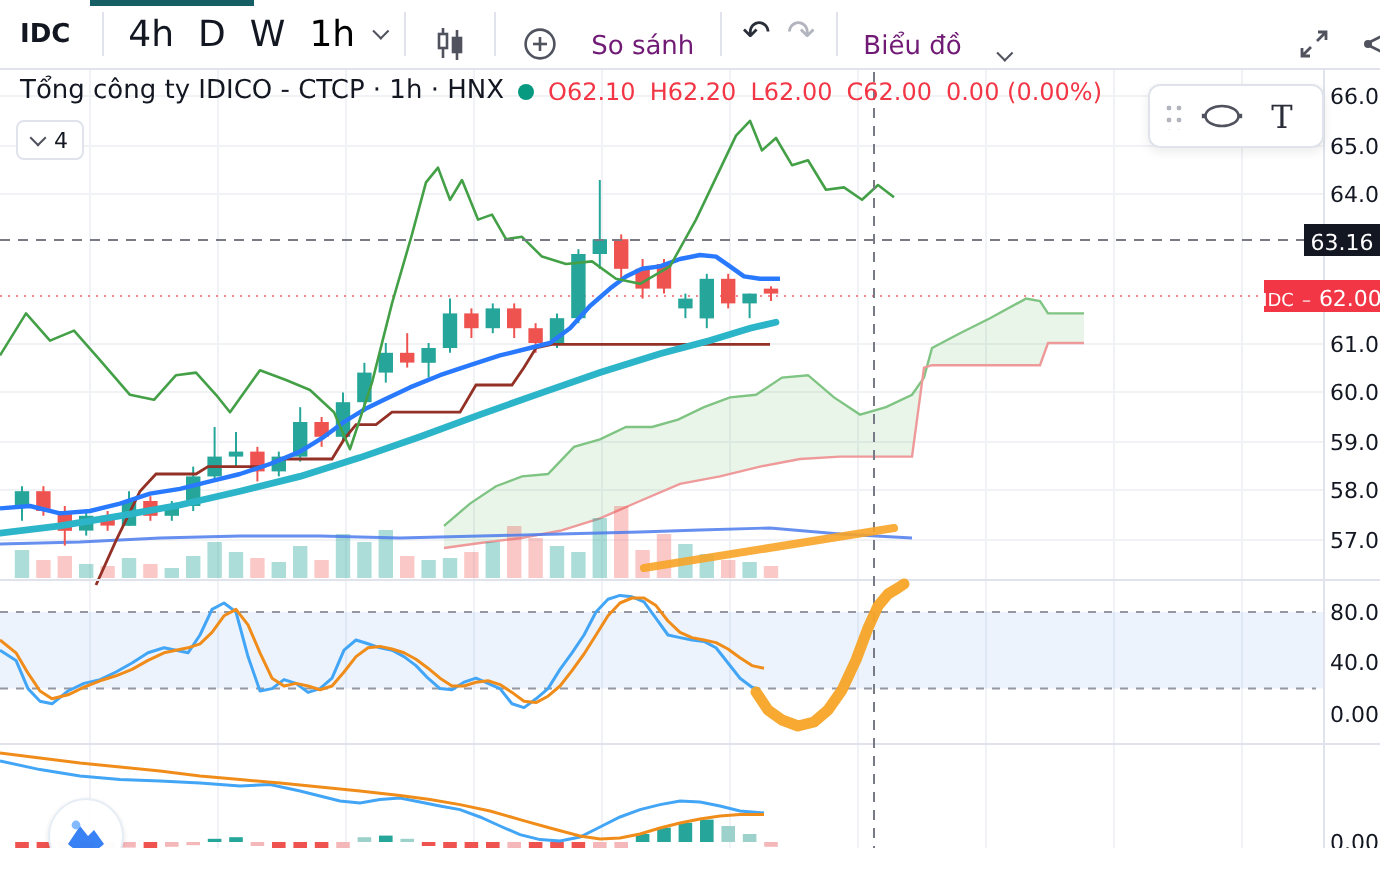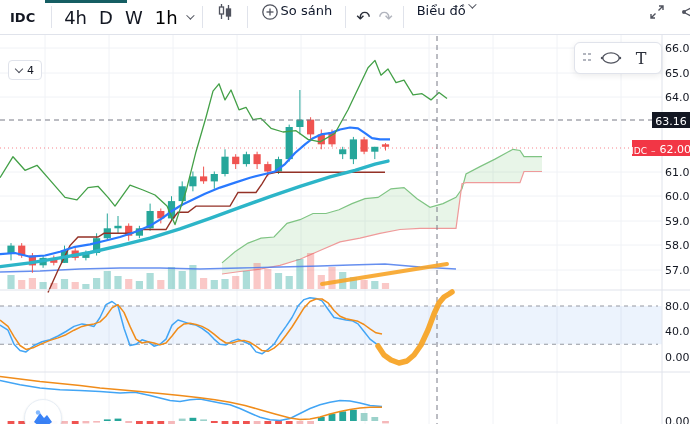--- a/index.html
+++ b/index.html
@@ -3,22 +3,22 @@
 <meta charset="utf-8">
 <style>
   html,body{margin:0;padding:0;background:#fff;}
   #app{position:relative;width:690px;height:424px;overflow:hidden;
        font-family:"DejaVu Sans","Liberation Sans",sans-serif;color:#131722;background:#fff;}
   
   .toolbar{position:absolute;left:0;top:0;width:690px;height:34px;background:#fff;
            border-bottom:1px solid #e0e3eb;display:flex;align-items:center;z-index:30;}
   .strip{position:absolute;left:45px;top:0;width:82px;height:3px;background:#155e63;}
   .tb-sep{width:1px;height:22px;background:#e0e3eb;margin:0 6px;flex:0 0 auto;}
-  .tb-btn{display:flex;align-items:flex-start;gap:2px;padding:0 7px;height:28px;border-radius:4px;
-          font-size:13px;color:#0f172a;cursor:default;white-space:nowrap;flex:0 0 auto;}
+  .tb-btn{display:flex;align-items:flex-end;gap:17px;padding:0 7px;height:28px;border-radius:4px;
+          font-size:13px;color:#701a75;cursor:default;white-space:nowrap;flex:0 0 auto;}
   .sym{font-weight:bold;font-size:13px;padding:0 10px 0 10px;}
   .tf{padding:0 6px;font-size:18px;color:#131722;}
   .tf.active{color:#000000;}
   .chev{width:7px;height:7px;border-right:1.6px solid #50535e;border-bottom:1.6px solid #50535e;
         transform:rotate(45deg) translateY(-2px);display:inline-block;}
   .chev.sm{width:5px;height:5px;}
   .undo{font-size:17px;color:#2a2e39;padding:0 4px;}
   .redo{font-size:17px;color:#b2b5be;padding:0 4px;}
   .tb-right{margin-left:auto;display:flex;align-items:center;}
   .icon16{width:18px;height:18px;display:inline-block;}
@@ -295,20 +295,31 @@
         <svg class="icon16" viewBox="0 0 18 18" fill="#50535e">
           <circle cx="4" cy="9" r="2"></circle>
             <circle cx="13" cy="3.5" r="2"></circle>
             <circle cx="13" cy="14.5" r="2"></circle>
           <path d="M5 8l7-3.5M5 10l7 3.5" stroke="#50535e" stroke-width="1.3" fill="none"></path>
         </svg>
       </span>
     </span>
   </div>
 
+  <div class="legend">
+    <span>Tổng công ty IDICO - CTCP · 1h · HNX</span>
+    <span class="dot"></span>
+    <span class="ohlc">
+      <span>O62.10</span>
+      <span>H62.20</span>
+      <span>L62.00</span>
+      <span>C62.00</span>
+      <span>0.00 (0.00%)</span>
+    </span>
+  </div>
   <div class="collapse-btn">
     <span class="chev sm" style="transform:rotate(45deg);margin-top:-3px;"></span>
     <span>4</span>
   </div>
 
   <div class="float-tb">
     <span class="drag-dots"></span>
     <span class="ftool">
       <svg width="22" height="16" viewBox="0 0 24 16">
         <ellipse cx="12" cy="8" rx="9" ry="5.5" fill="none" stroke="#50535e" stroke-width="1.4"></ellipse>

